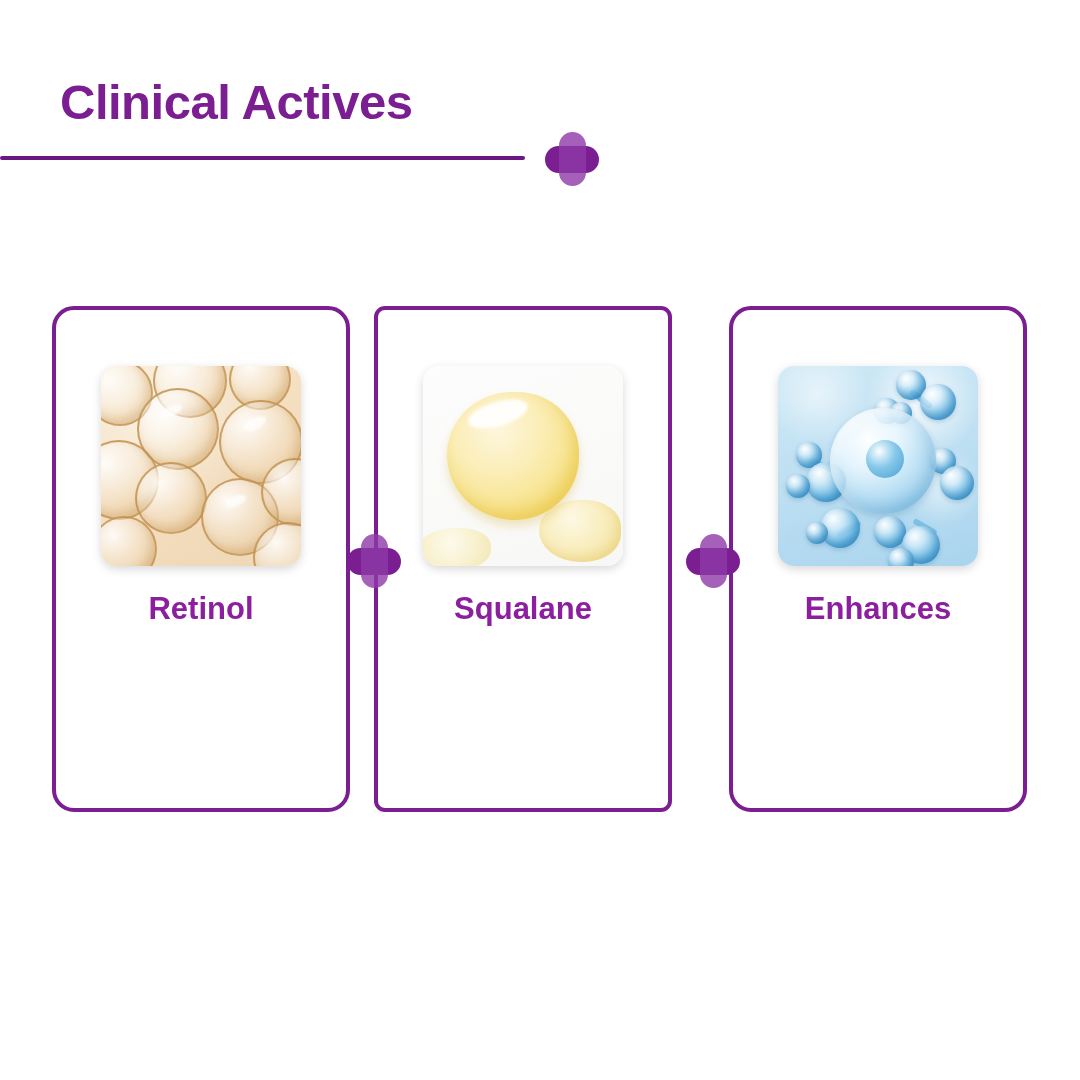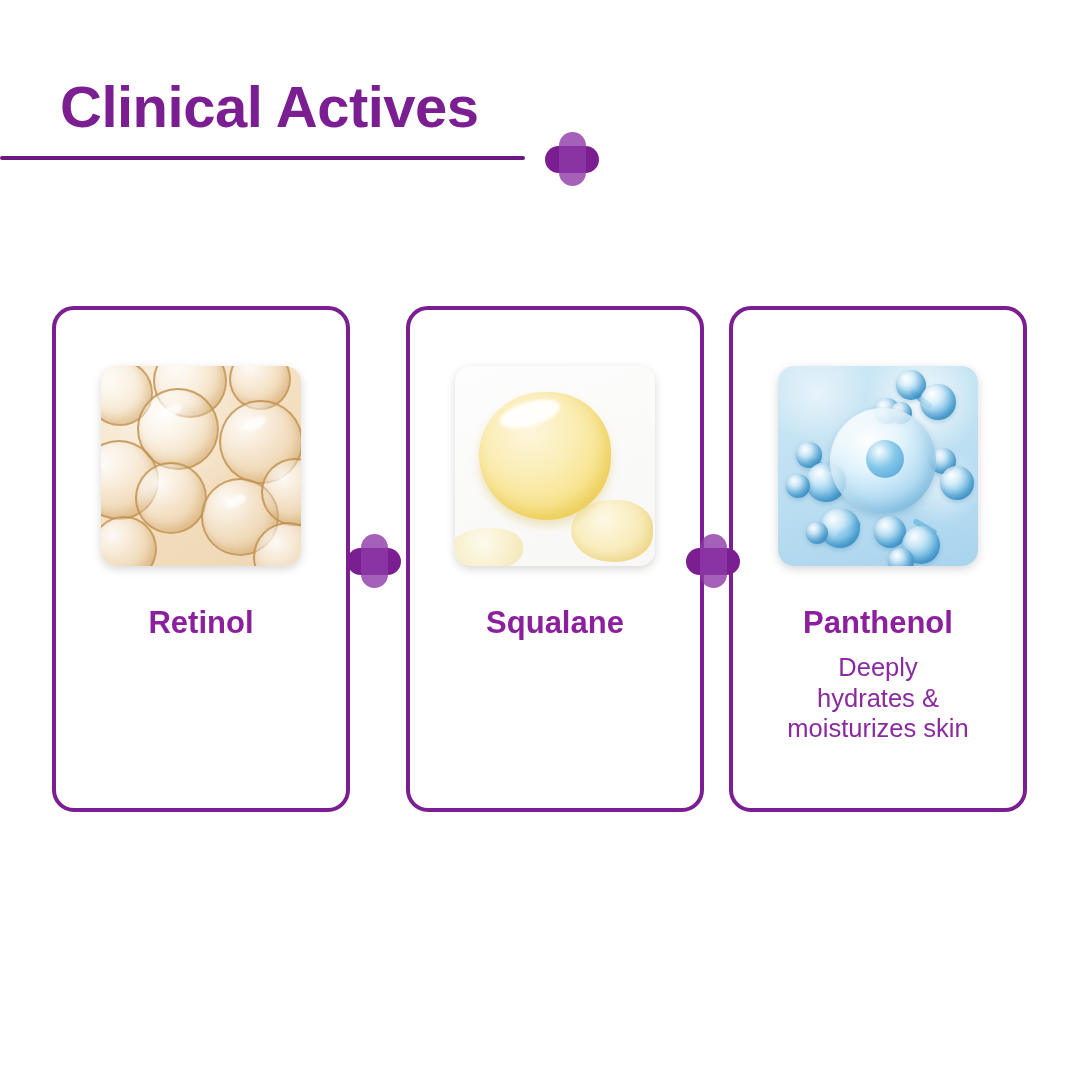--- a/index.html
+++ b/index.html
@@ -20,21 +20,21 @@
     position: absolute;
     left: 0;
     top: 0;
     width: 1080px;
     height: 200px;
   }
   .page-title {
     position: absolute;
     left: 60px;
     top: 78px;
-    font-size: 58px;
+    font-size: 49px;
     font-weight: bold;
     letter-spacing: -0.5px;
     color: #7B1E91;
     line-height: 1;
     white-space: nowrap;
   }
   .title-rule {
     position: absolute;
     left: 0;
     top: 156px;
@@ -91,21 +91,21 @@
     position: absolute;
     top: 0;
     width: 298px;
     height: 506px;
     box-sizing: border-box;
     border: 4px solid #7B1E91;
     border-radius: 22px;
     background: #ffffff;
   }
   .card-1 { left: 52px; }
-  .card-2 { left: 406px; }
+  .card-2 { left: 374px; border-radius: 11px; }
   .card-3 { left: 729px; }
 
   .card-inner {
     position: absolute;
     left: 0;
     top: 0;
     width: 100%;
     height: 100%;
     display: flex;
     flex-direction: column;
@@ -235,21 +235,21 @@
     background: radial-gradient(circle at 35% 30%, rgba(255,255,255,0.80) 0%, rgba(125,196,232,0.92) 45%, rgba(66,156,209,0.95) 100%);
   }
   .bond {
     position: absolute;
     background: rgba(110,186,226,0.80);
     border-radius: 3px;
   }
 
   
   .ingredient-name {
-    margin-top: 40px;
+    margin-top: 26px;
     font-size: 31px;
     font-weight: bold;
     color: #8B1F9E;
     line-height: 1.1;
     text-align: right;
   }
   .ingredient-desc {
     margin-top: 12px;
     font-size: 25.5px;
     font-weight: normal;
@@ -347,24 +347,21 @@
           <span class="mol-big"></span>
           <span class="mol-core"></span>
 
           <span class="mol" style="left:42px; top:142px; width:40px; height:40px;"></span>
           <span class="mol" style="left:28px; top:156px; width:22px; height:22px;"></span>
           <span class="mol" style="left:96px; top:150px; width:32px; height:32px;"></span>
           <span class="mol" style="left:124px; top:160px; width:38px; height:38px;"></span>
           <span class="mol" style="left:110px; top:182px; width:26px; height:26px;"></span>
         </div>
       </div>
-      <div class="ingredient-name">Panthenol</div>
-      <div class="ingredient-desc">Deeply
-hydrates &amp;
-moisturizes skin</div>
+      <div class="ingredient-name">Enhances</div>
     </div>
   </div>
 </div>
 
 <div class="plus plus-connector plus-c1">
   <span class="bar bar-h"></span>
   <span class="bar bar-v"></span>
 </div>
 <div class="plus plus-connector plus-c2">
   <span class="bar bar-h"></span>

